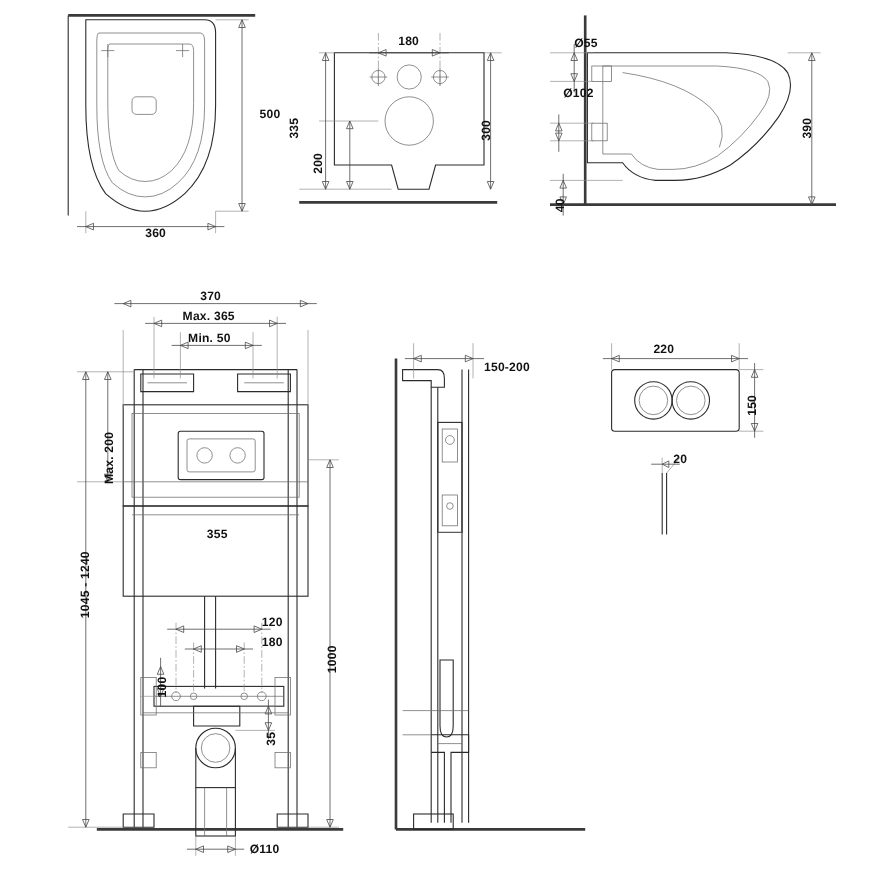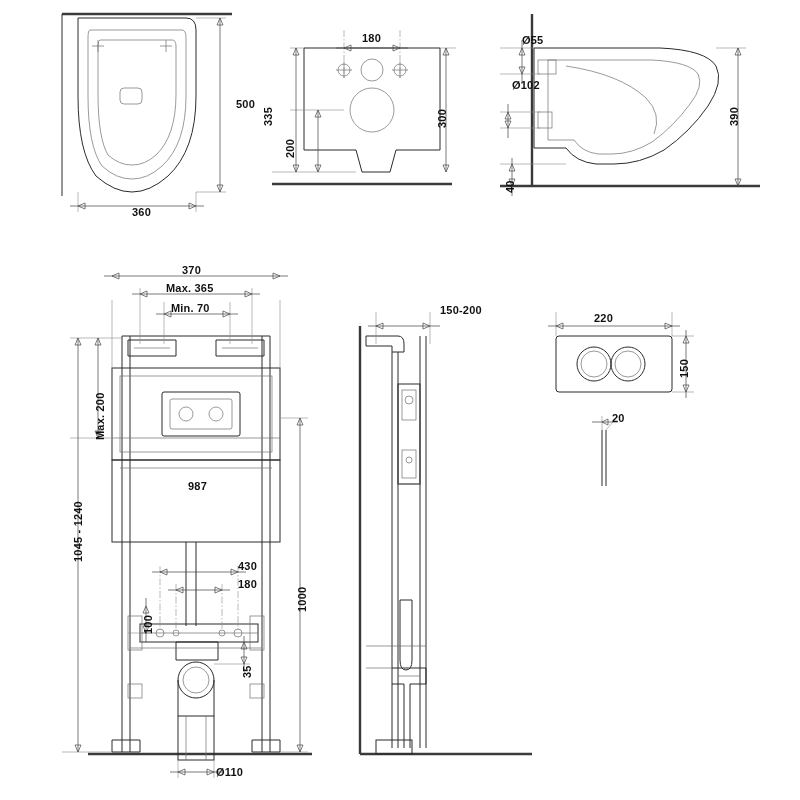--- a/index.html
+++ b/index.html
@@ -288,30 +288,30 @@
   <div class="lbl vert" style="left:284px;top:158px;transform:rotate(-90deg);transform-origin:left top;">200</div>
   <div class="lbl vert" style="left:436px;top:128px;transform:rotate(-90deg);transform-origin:left top;">300</div>
 
   <div class="lbl" style="left:510px;top:34px;margin-left:12px;">Ø55</div>
   <div class="lbl" style="left:512px;top:59px;margin-top:20px;">Ø102</div>
   <div class="lbl vert" style="left:728px;top:126px;transform:rotate(-90deg);transform-origin:left top;">390</div>
   <div class="lbl vert" style="left:504px;top:193px;transform:rotate(-90deg);transform-origin:left top;">40</div>
 
   <div class="lbl" style="left:182px;top:264px;">370</div>
   <div class="lbl" style="left:166px;top:282px;">Max. 365</div>
-  <div class="lbl" style="left:171px;top:302px;">Min. 70</div>
+  <div class="lbl" style="left:171px;top:302px;">Min. 50</div>
   <div class="lbl vert" style="left:94px;top:440px;transform:rotate(-90deg);transform-origin:left top;">Max. 200</div>
   <div class="lbl vert" style="left:72px;top:562px;transform:rotate(-90deg);transform-origin:left top;">1045 - 1240</div>
-  <div class="lbl" style="left:188px;top:480px;">987</div>
+  <div class="lbl" style="left:188px;top:480px;">355</div>
   <div class="lbl vert" style="left:296px;top:612px;transform:rotate(-90deg);transform-origin:left top;">1000</div>
-  <div class="lbl" style="left:238px;top:560px;">430</div>
+  <div class="lbl" style="left:238px;top:560px;">120</div>
   <div class="lbl" style="left:238px;top:578px;">180</div>
   <div class="lbl vert" style="left:142px;top:634px;transform:rotate(-90deg);transform-origin:left top;">100</div>
   <div class="lbl vert" style="left:241px;top:678px;transform:rotate(-90deg);transform-origin:left top;">35</div>
-  <div class="lbl" style="left:216px;top:766px;">Ø110</div>
-
-  <div class="lbl" style="left:440px;top:304px;text-align:center;">150-200</div>
+  <div class="lbl" style="left:227px;top:766px;">Ø110</div>
+
+  <div class="lbl" style="left:440px;top:328px;text-align:center;">150-200</div>
 
   <div class="lbl" style="left:594px;top:312px;">220</div>
   <div class="lbl vert" style="left:678px;top:378px;transform:rotate(-90deg);transform-origin:left top;">150</div>
   <div class="lbl" style="left:612px;top:412px;">20</div>
 
 </div>
 
 </body></html>

